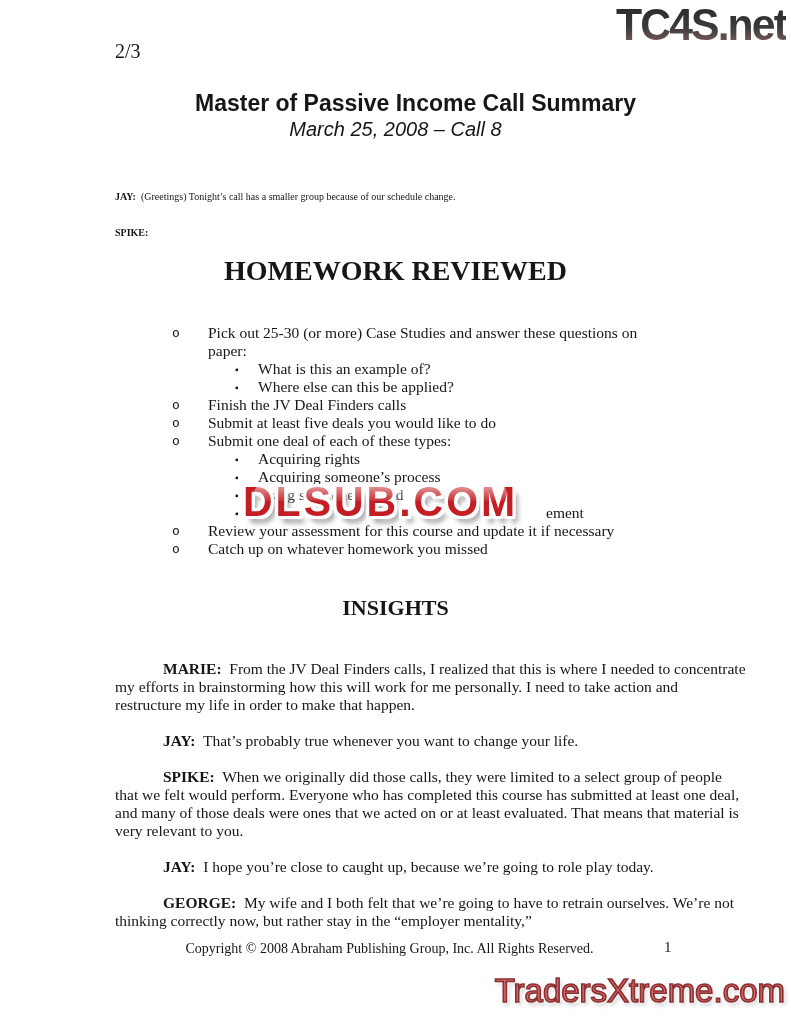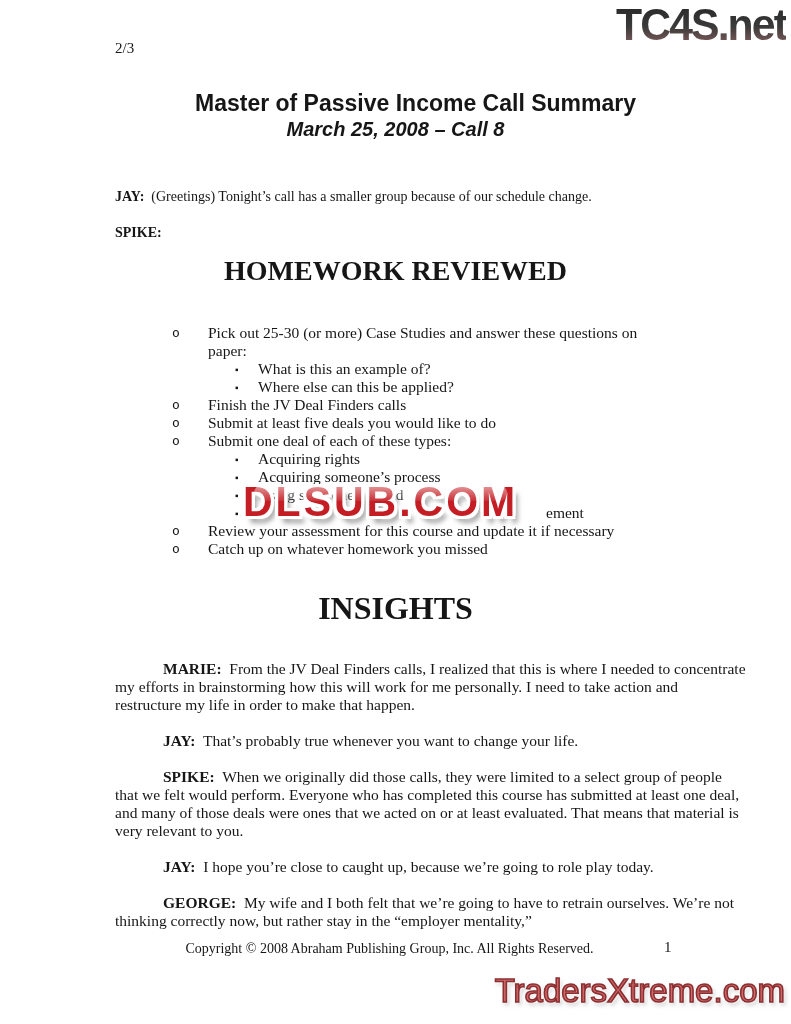--- a/index.html
+++ b/index.html
@@ -7,33 +7,33 @@
        font-family:"Liberation Serif",serif;color:#161616;}
   .sheet{position:absolute;inset:0;background:#fff;}
 
   
   .tc4s{position:absolute;top:2px;right:5px;font-family:"Liberation Sans",sans-serif;
         font-weight:800;font-size:45px;letter-spacing:-2px;line-height:1;
         background:linear-gradient(180deg,#2c2c2c 15%,#3a3a3a 55%,#8a6161 100%);
         -webkit-background-clip:text;background-clip:text;color:transparent;
         transform:scaleX(.95);transform-origin:right;}
 
-  .page-ind{position:absolute;top:40px;left:115px;font-size:15px;}
+  .page-ind{position:absolute;top:40px;left:115px;font-size:20px;}
 
   .doc-title{margin:90px 0 0 0;text-align:center;font-family:"Liberation Sans",sans-serif;
              font-weight:bold;font-size:23px;line-height:26px;padding-left:40px;}
   .doc-subtitle{margin:0;text-align:center;font-family:"Liberation Sans",sans-serif;
-                font-weight:bold;font-style:italic;font-size:20px;line-height:26px;}
+                font-weight:normal;font-style:italic;font-size:20px;line-height:26px;}
 
   .intro{padding:0 44px 0 115px;}
-  .intro p{font-size:14px;line-height:18px;margin:8px 0 18px 0;}
+  .intro p{font-size:10px;line-height:18px;margin:8px 0 18px 0;}
   .intro p:first-child{margin-top:46px;}
 
   .bigheading{text-align:center;font-weight:bold;font-size:28px;line-height:30px;margin:-4px 0 38px 0;}
-  .insights-heading{text-align:center;font-weight:bold;font-size:32px;line-height:28px;margin:36px 0 0 0;}
+  .insights-heading{text-align:center;font-weight:bold;font-size:22px;line-height:28px;margin:36px 0 0 0;}
 
   ul.hw{list-style:none;margin:0;padding:0;position:relative;left:170px;width:503px;
         font-size:15.5px;line-height:18px;}
   li.l1{position:relative;padding-left:38px;}
   .m1{position:absolute;left:2px;top:0;font-family:"DejaVu Sans Mono",monospace;font-size:13px;}
   ul.sub{list-style:none;margin:0;padding:0;}
   li.l2{position:relative;padding-left:50px;}
   .m2{position:absolute;left:27px;top:1px;font-size:10px;}
   .wm-spacer{display:inline-block;width:288px;height:1px;}
 

